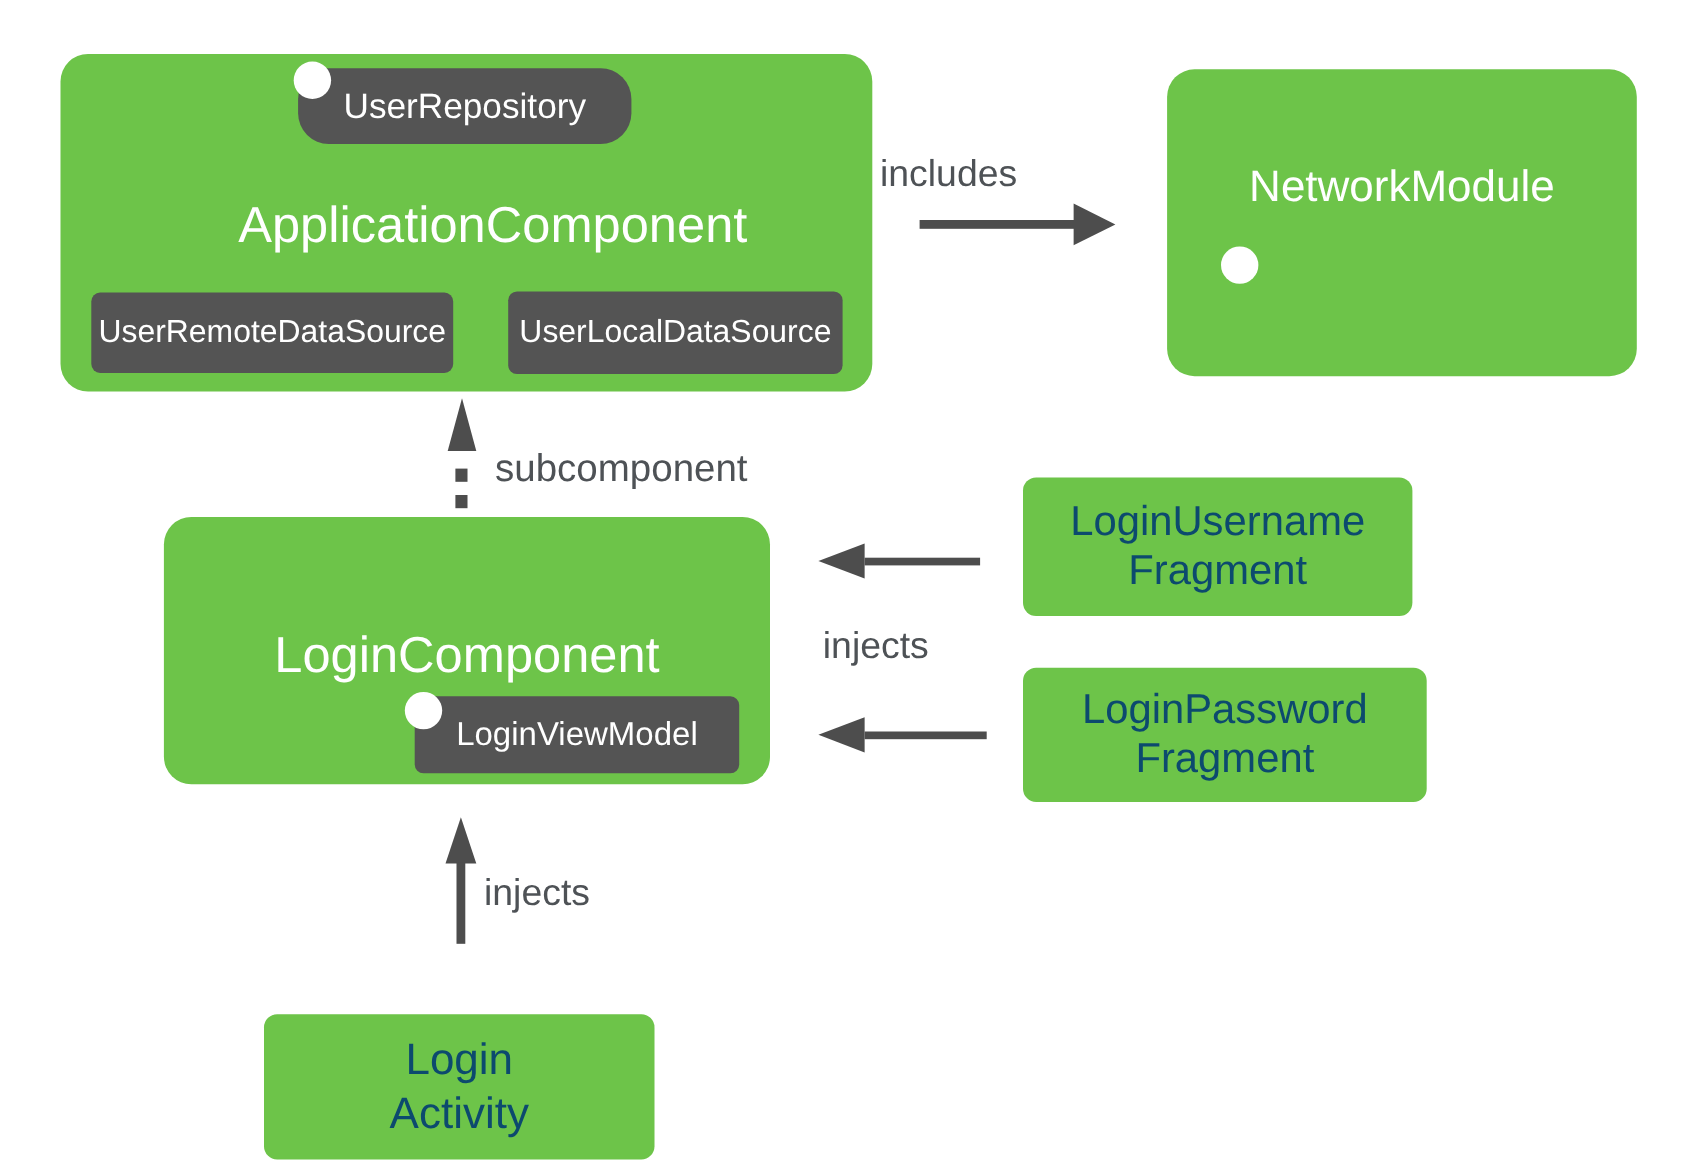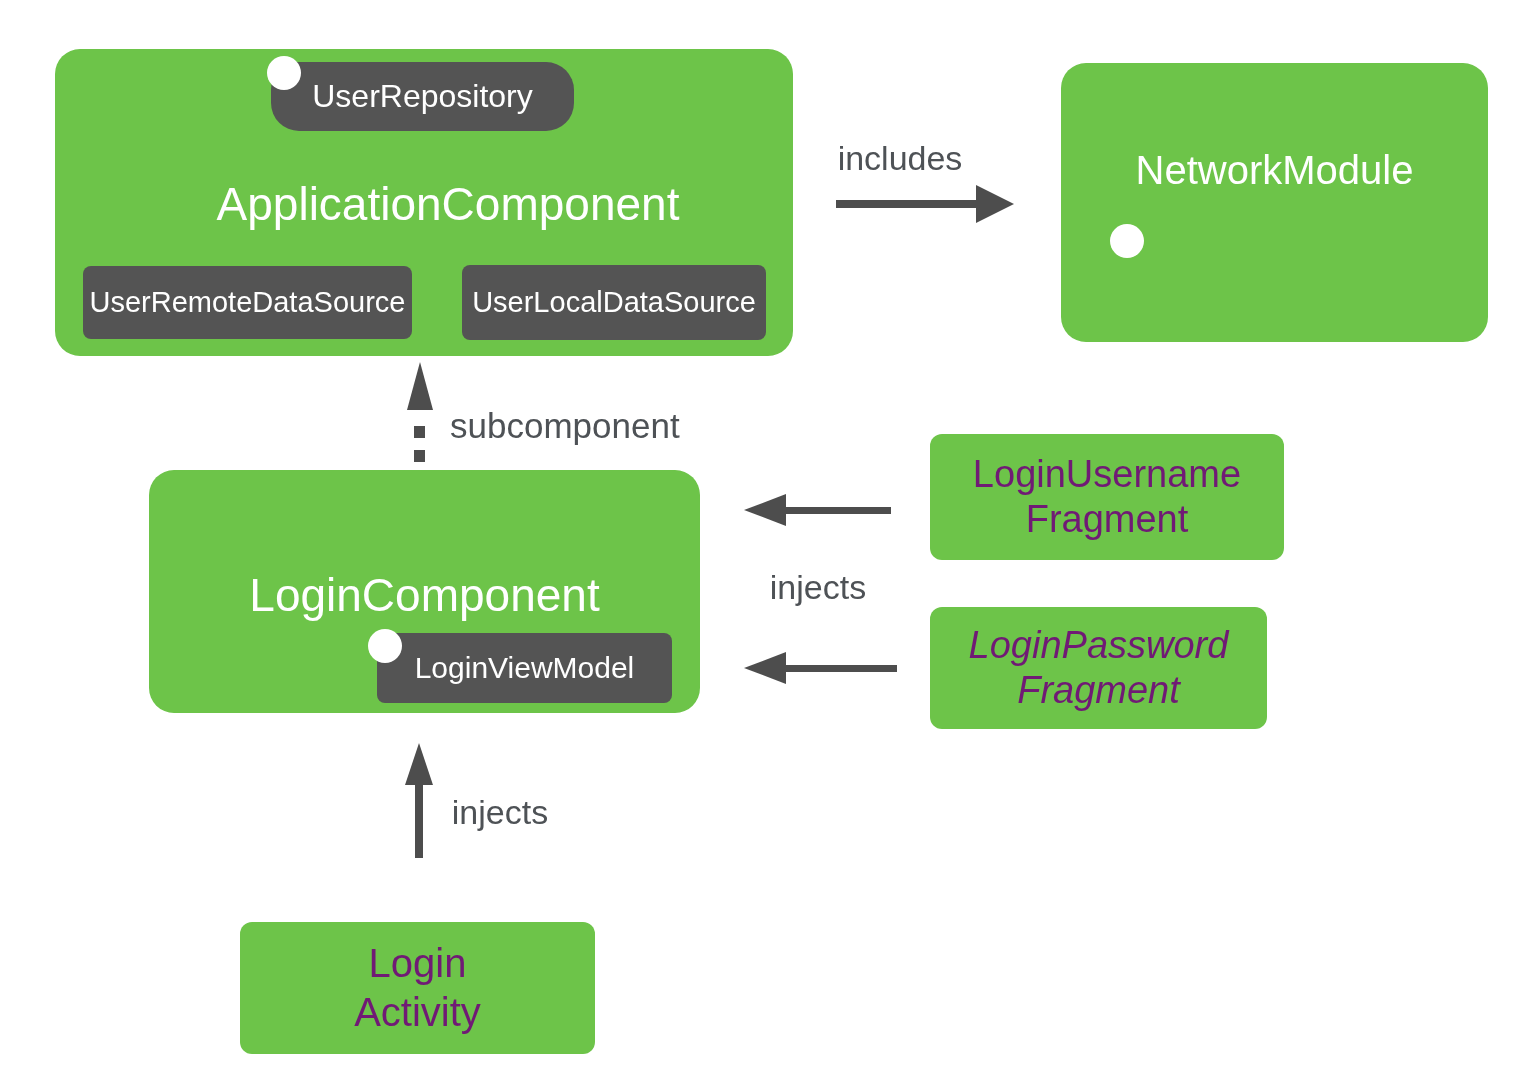--- a/index.html
+++ b/index.html
@@ -41,21 +41,20 @@
     position: absolute;
     background: #ffffff;
     border-radius: 50%;
     width: 34px;
     height: 34px;
   }
   .edge-label {
     position: absolute;
     color: #4E5256;
     font-size: 34px;
-    text-align: center;
     white-space: nowrap;
   }
   .shaft {
     position: absolute;
     background: #4D4D4D;
   }
   .head {
     position: absolute;
     width: 0;
     height: 0;
@@ -81,21 +80,21 @@
     border-bottom: 48px solid #4D4D4D;
   }
   .dash {
     position: absolute;
     background: #4D4D4D;
     width: 11px;
     height: 12px;
   }
   .two-line {
     position: absolute;
-    color: #701a75;
+    color: #0c4a6e;
     display: flex;
     flex-direction: column;
     align-items: center;
     justify-content: center;
     text-align: center;
   }
 </style>
 </head>
 <body>
 
@@ -128,21 +127,21 @@
 
   <div class="two-line green-box small" style="left:930px; top:434px; width:354px; height:126px; font-size:38px; line-height:45px;">
     <span>LoginUsername</span>
     <span>Fragment</span>
   </div>
   <div class="head left" style="left:744px; top:494px;"></div>
   <div class="shaft" style="left:786px; top:507px; width:105px; height:7px;"></div>
 
   <div class="edge-label" style="left:748px; top:568px; width:140px;">injects</div>
 
-  <div class="two-line green-box small" style="left:930px; top:607px; width:337px; height:122px; font-size:38px; line-height:45px;font-style:italic;">
+  <div class="two-line green-box small" style="left:930px; top:607px; width:367px; height:122px; font-size:38px; line-height:45px;">
     <span>LoginPassword</span>
     <span>Fragment</span>
   </div>
   <div class="head left" style="left:744px; top:652px;"></div>
   <div class="shaft" style="left:786px; top:665px; width:111px; height:7px;"></div>
 
   <div class="head up" style="left:405px; top:743px;"></div>
   <div class="shaft" style="left:415px; top:784px; width:8px; height:74px;"></div>
   <div class="edge-label" style="left:440px; top:793px; width:120px;">injects</div>
 

